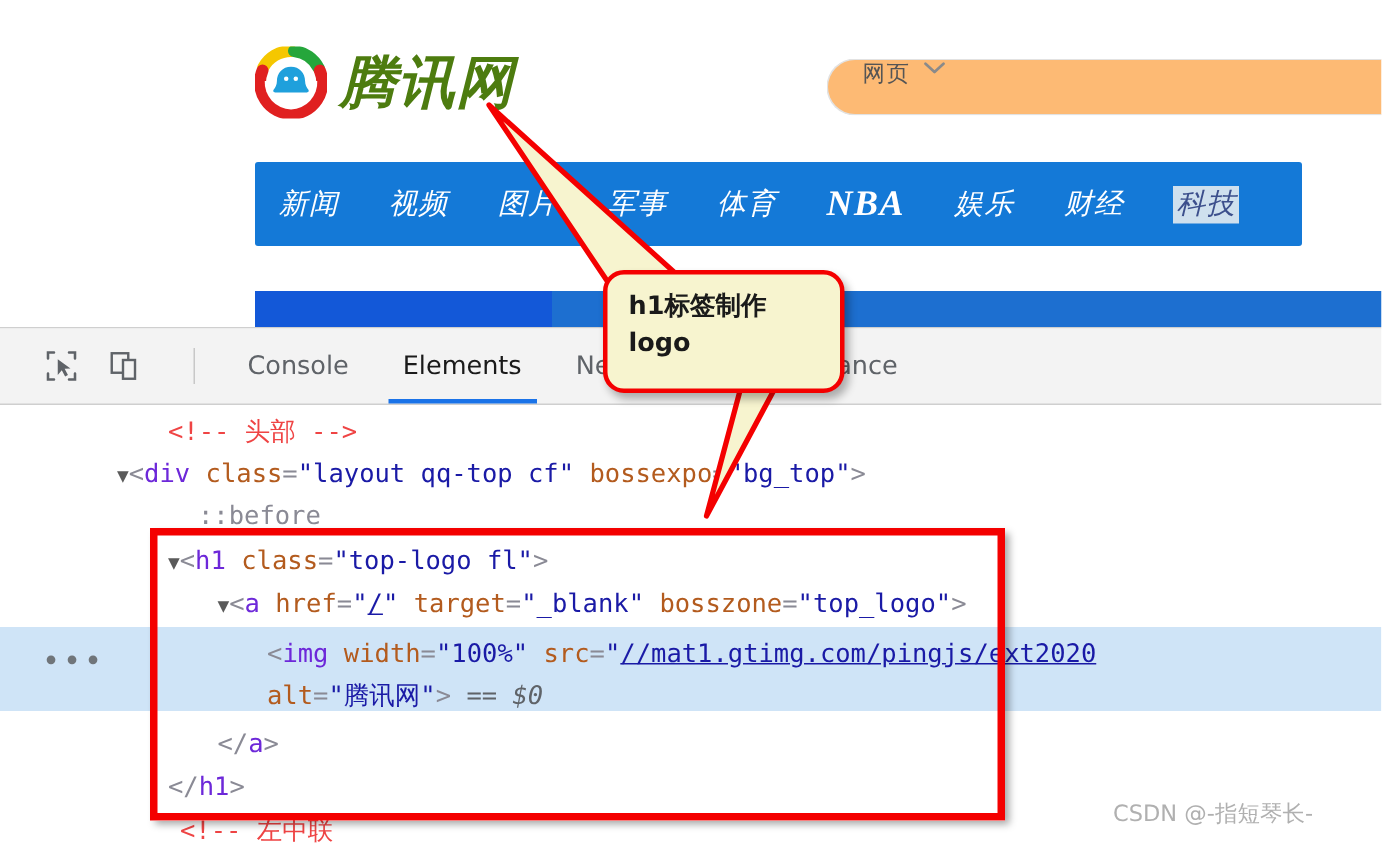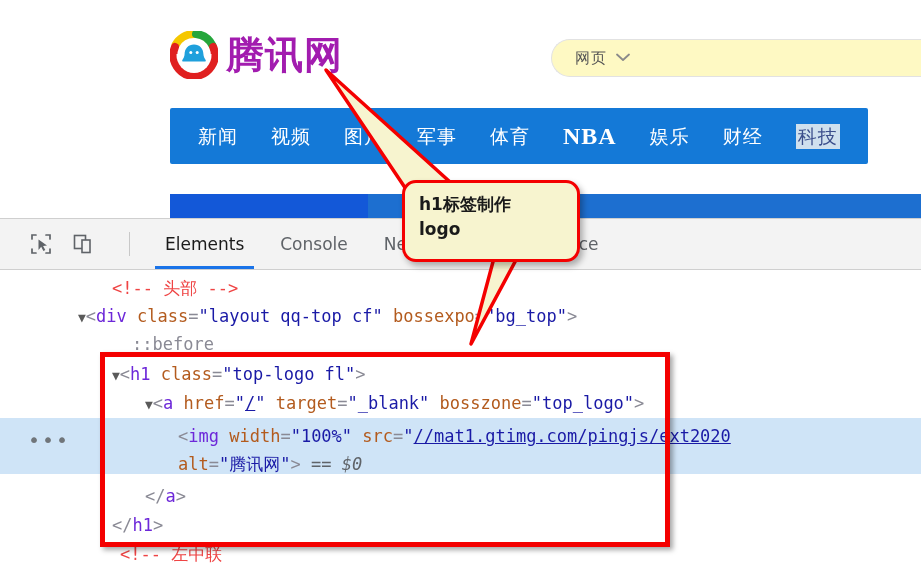--- a/index.html
+++ b/index.html
@@ -40,38 +40,38 @@
   .qq-logo {
     position: relative;
     width: 48px; height: 48px;
     flex: none;
   }
   .qq-logo svg { display: block; }
   .brand-text {
     font-family: "DejaVu Sans", "Liberation Sans", sans-serif;
     font-size: 38px;
     font-weight: bold;
-    color: #a21caf;
+    font-style: italic;
+    color: #4d7c0f;
     letter-spacing: 1px;
     margin-left: 8px;
     line-height: 1;
     white-space: nowrap;
   }
 
   .search-box {
     position: absolute;
     left: 551px; top: 39px;
     width: 370px; height: 38px;
     border: 1px solid #e2e2e2;
     border-right: none;
     border-radius: 19px 0 0 19px;
-    background: #fef9c3;
+    background: #fdba74;
     box-sizing: border-box;
     display: flex;
-    align-items: center;
   }
   .search-cat {
     font-family: "DejaVu Sans", "Liberation Sans", sans-serif;
     font-size: 15px;
     color: #555;
     margin-left: 23px;
     letter-spacing: 1px;
   }
   .search-caret {
     margin-left: 9px;
@@ -84,22 +84,23 @@
     position: absolute;
     left: 170px; top: 108px;
     width: 698px; height: 56px;
     background: #1479d7;
     border-radius: 2px;
   }
   .nav-items {
     display: flex;
     align-items: center;
     height: 100%;
-    padding-left: 28px;
+    padding-left: 16px;
     box-sizing: border-box;
+    font-style: italic;
   }
   .nav-item {
     font-family: "DejaVu Sans", "Liberation Sans", sans-serif;
     font-size: 19px;
     color: #ffffff;
     margin-right: 33px;
     white-space: nowrap;
     line-height: 1;
     letter-spacing: 1px;
   }
@@ -241,21 +242,21 @@
     border: 5px solid #f40000;
     box-sizing: border-box;
     box-shadow: 3px 3px 5px rgba(0,0,0,0.35);
     pointer-events: none;
   }
 
   
   .callout {
     position: absolute;
     left: 402px; top: 180px;
-    width: 178px; height: 82px;
+    width: 161px; height: 82px;
     background: #f7f4cf;
     border: 3px solid #f40000;
     border-radius: 14px;
     box-sizing: border-box;
     box-shadow: 3px 4px 6px rgba(0,0,0,0.3);
     padding: 9px 0 0 14px;
   }
   .callout-text {
     font-family: "DejaVu Sans", "Liberation Sans", sans-serif;
     font-size: 17px;
@@ -345,22 +346,22 @@
         </span>
         <span class="dt-icon">
           <svg width="24" height="24" viewBox="0 0 24 24">
             <rect x="3.5" y="3.5" width="11" height="13" stroke="#5f6368" stroke-width="1.6" fill="none"></rect>
             <rect x="11" y="8" width="8" height="12.5" stroke="#5f6368" stroke-width="1.6" fill="#f3f3f3"></rect>
           </svg>
         </span>
         <span class="dt-sep"></span>
       </div>
       <div class="dt-tabs" id="dt-tabs">
+          <div class="dt-tab">Console</div>
           <div class="dt-tab active">Elements</div>
-          <div class="dt-tab">Console</div>
           <div class="dt-tab">Network</div>
           <div class="dt-tab">Performance</div>
         </div>
     </div>
 
     <div class="code">
       <div class="hl-row"></div>
       <div class="dots">•••</div>
       <div id="code-lines">
           <div class="code-line" style="left: 112px; top: 4px;"><span class="c-comment">&lt;!-- 头部 --&gt;</span></div>
@@ -384,13 +385,14 @@
     <path d="M471 344 L494 258 L516 260 Z" fill="#f7f4cf" stroke="#f40000" stroke-width="3.5" stroke-linejoin="round"></path>
   </svg>
 
   <div class="callout">
     <div class="callout-text">h1标签制作
 logo</div>
   </div>
 
   <div class="red-box"></div>
 
+  <div class="watermark">CSDN @-指短琴长-</div>
 </div>
 
 </body></html>

